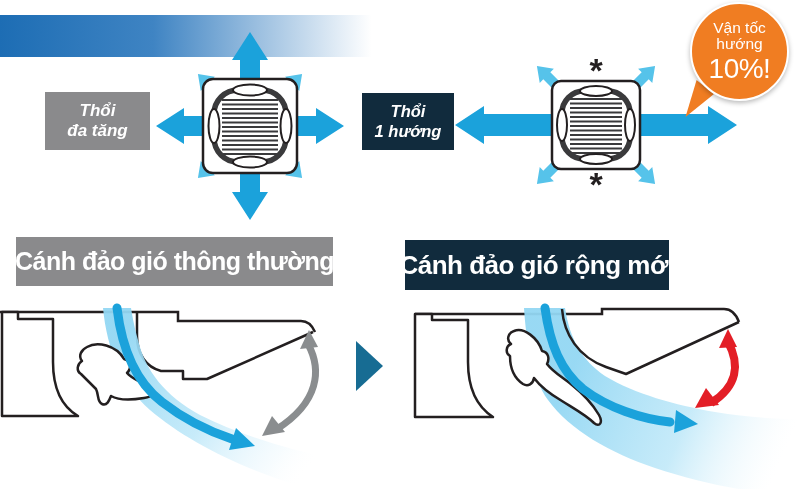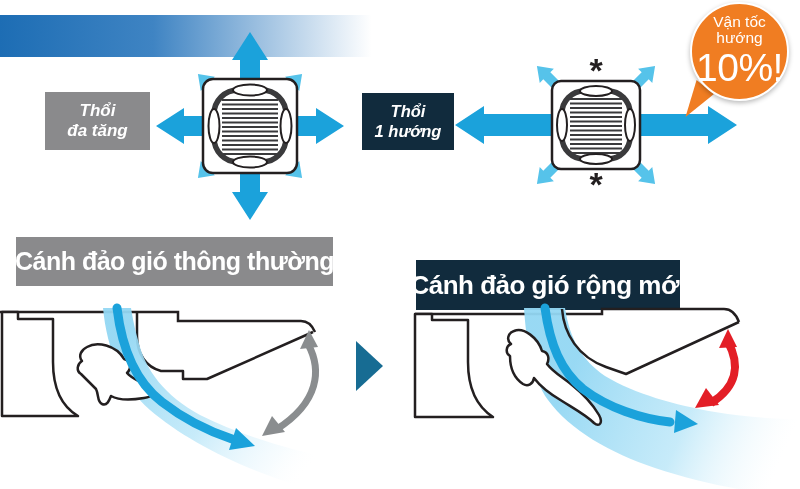--- a/index.html
+++ b/index.html
@@ -26,32 +26,32 @@
   .asterisk-bottom{left:585px;top:167px;}
   
   .bubble{
     left:690px;top:2px;width:95px;height:95px;border-radius:50%;
     background:var(--orange,#f07d22);border:2.5px solid #fff;
     box-shadow:0 2px 5px rgba(0,0,0,.28);
     display:flex;flex-direction:column;align-items:center;justify-content:center;
     color:#fff;font-weight:normal;text-align:center;line-height:1.05;z-index:5;
   }
   .bubble .s{font-size:15.5px;}
-  .bubble .b{font-size:39px;margin-top:2px;letter-spacing:-0.5px;}
+  .bubble .b{font-size:28px;margin-top:2px;letter-spacing:-0.5px;}
   .bubble-tail{
     left:684px;top:80px;width:30px;height:37px;background:var(--orange,#f07d22);
     clip-path:polygon(5% 100%,42% 0%,100% 38%);z-index:4;
   }
   
   .header-bar{
     display:flex;align-items:center;justify-content:center;
     color:#fff;font-weight:bold;white-space:nowrap;letter-spacing:-0.5px;
   }
   .header-gray{left:16px;top:237px;width:317px;height:49px;background:var(--gray,#8a8a8c);font-size:25px;}
-  .header-navy{left:416px;top:240px;width:264px;height:50px;background:var(--navy,#112b3d);font-size:26px;margin-top:20px;}
+  .header-navy{left:405px;top:240px;width:264px;height:50px;background:var(--navy,#112b3d);font-size:26px;}
   
   .separator-triangle{
     left:356px;top:341px;width:0;height:0;
     border-left:27px solid var(--separator-teal,#176c93);
     border-top:25px solid transparent;border-bottom:25px solid transparent;
   }
   svg{display:block;}
 </style>
 </head>
 <body>

